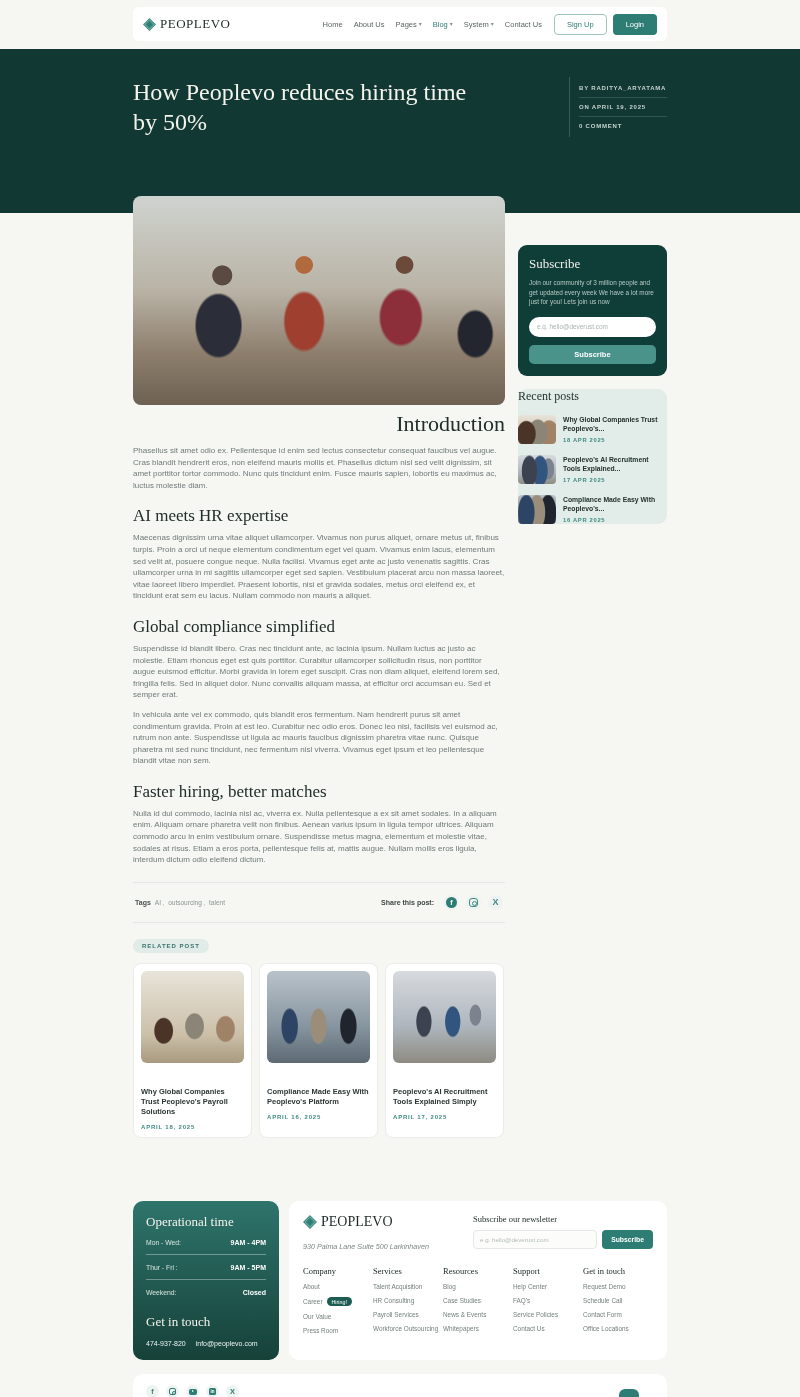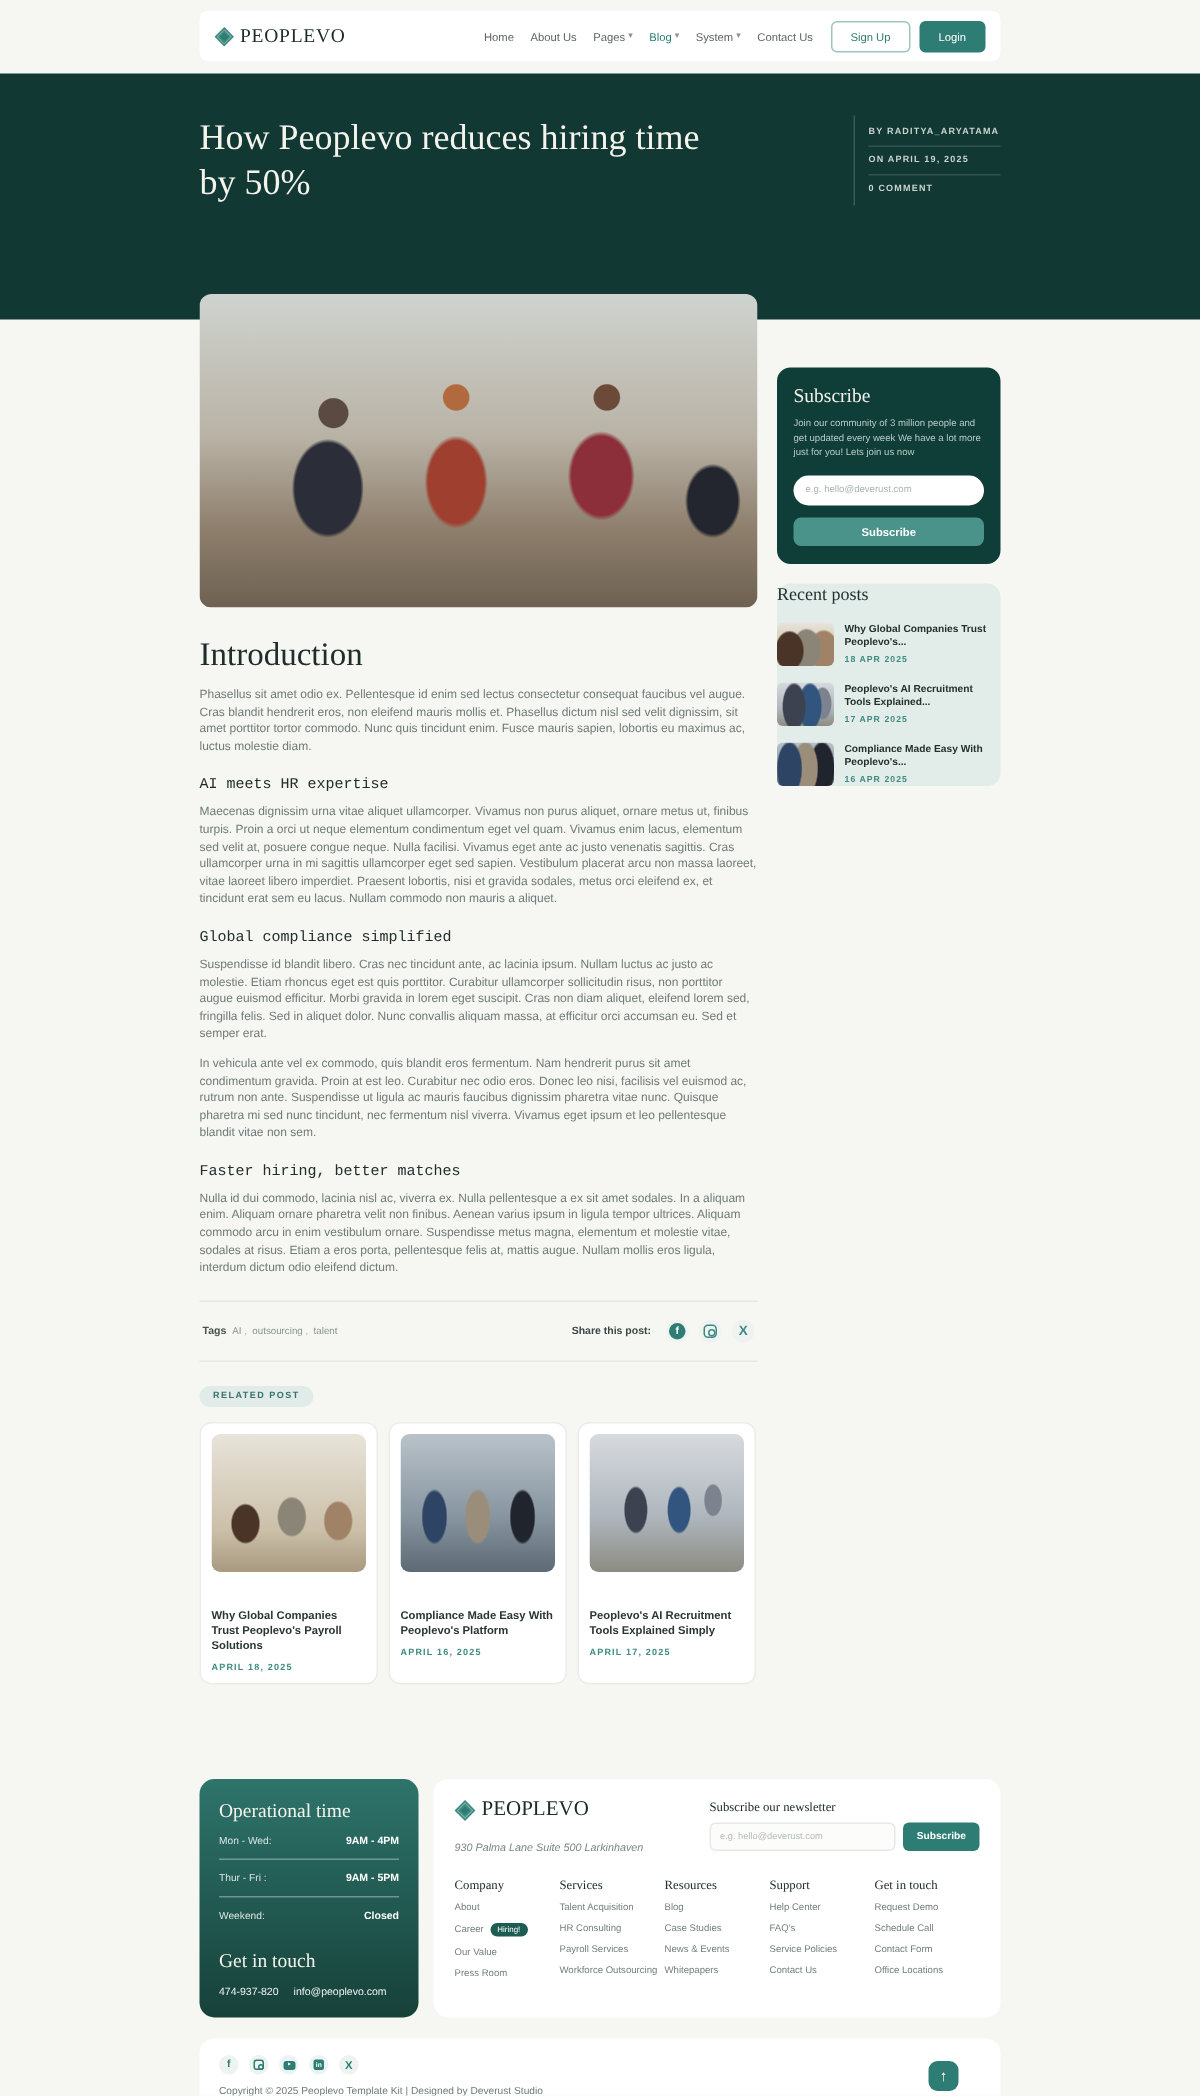--- a/index.html
+++ b/index.html
@@ -62,22 +62,22 @@
       radial-gradient(14px 14px at 46% 33%, #b06a3e 0 60%, transparent 66%),
       radial-gradient(36px 48px at 72% 58%, #8c2f3a 0 55%, transparent 62%),
       radial-gradient(14px 14px at 73% 33%, #6b4a3a 0 60%, transparent 66%),
       radial-gradient(30px 40px at 92% 66%, #23262e 0 55%, transparent 62%),
       linear-gradient(180deg, #cfd3cf 0%, #b9b3a6 45%, #8e7f6d 75%, #6e6152 100%);
   }
 
   .section-heading {
     font-family:"Liberation Serif", serif; font-weight:400; color:#202e2b;
   }
-  h2.section-heading { font-size:22px; margin-top:18px; margin-bottom:8px; }
-  h3.section-heading { font-size:10px; margin-top:15px; margin-bottom:6px;font-family:Liberation Mono, monospace; }
+  h2.section-heading { font-size:22px; margin-top:6px; margin-bottom:8px;text-align:right; }
+  h3.section-heading { font-size:17px; margin-top:15px; margin-bottom:6px; }
   .para { font-size:8px; line-height:1.45; color:#6f7b78; margin-bottom:8px; }
 
   .tags-row {
     border-top:1px solid #e4e7e5; border-bottom:1px solid #e4e7e5;
     margin-top:16px; padding:12px 2px; display:flex; align-items:center;
   }
   .tags-label { font-size:7px; color:#49514f; font-weight:bold; margin-right:4px; }
   .tag { font-size:6.5px; color:#8a9591; cursor:pointer; }
   .tag:not(:last-of-type)::after { content:"\00a0,\00a0\00a0"; color:#aab3b0; }
   .share-group { margin-left:auto; display:flex; align-items:center; gap:7px; }

